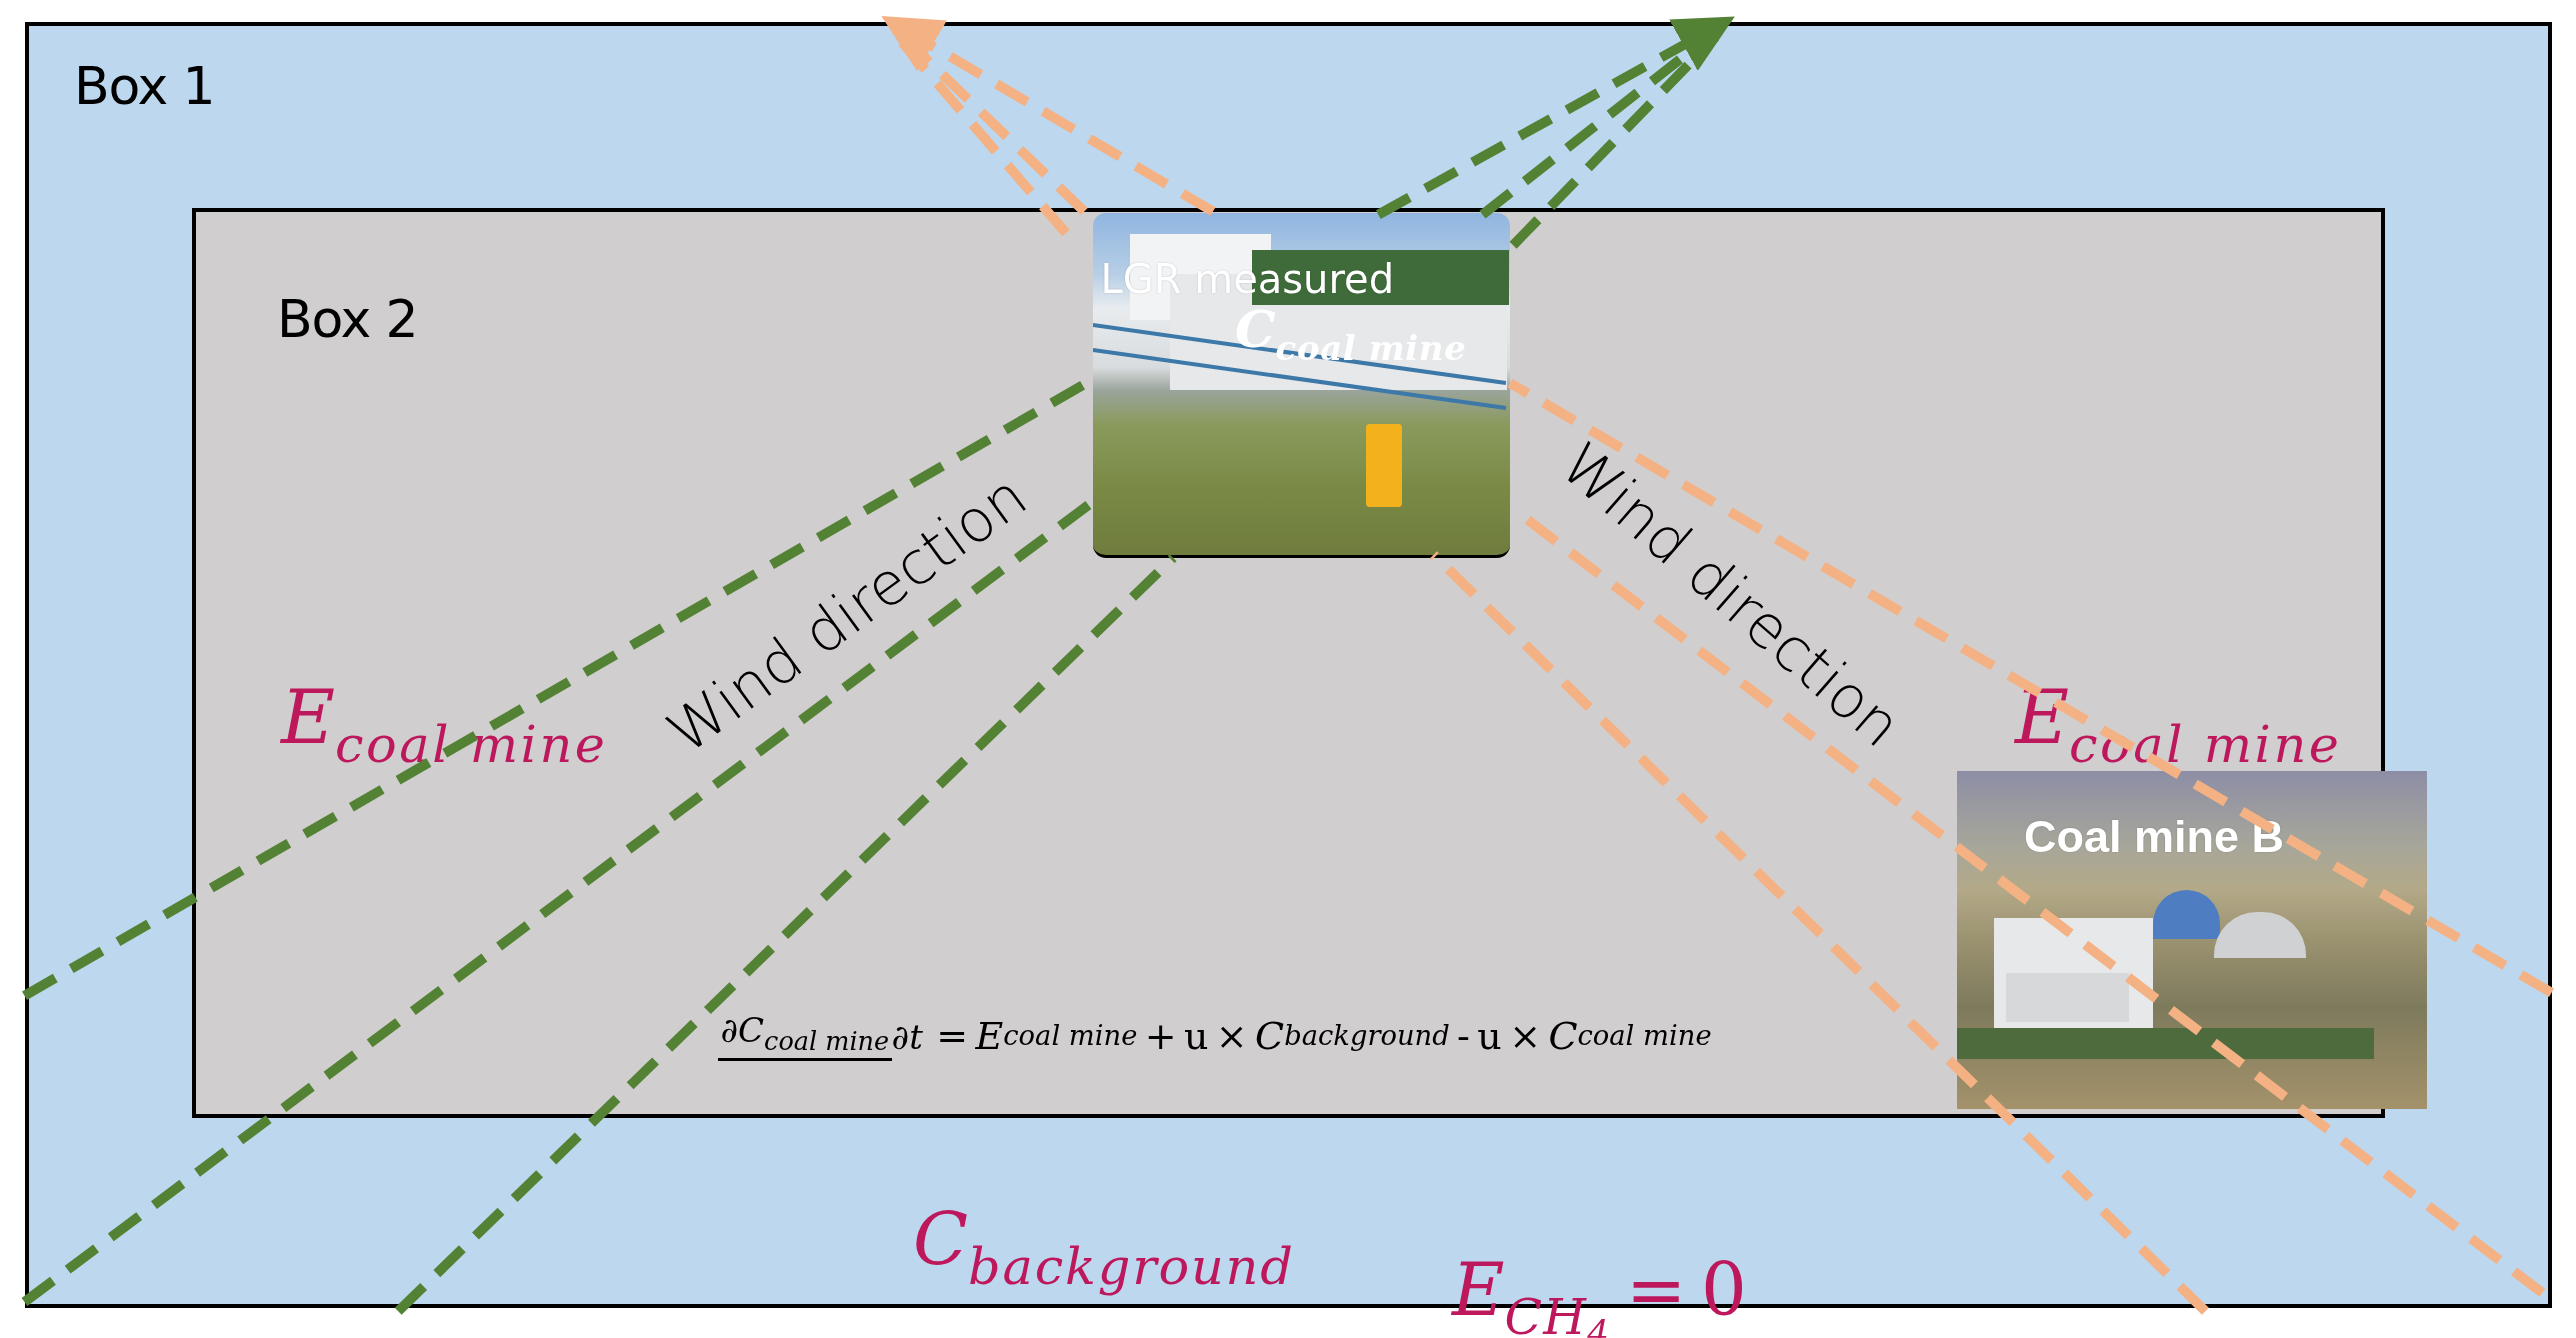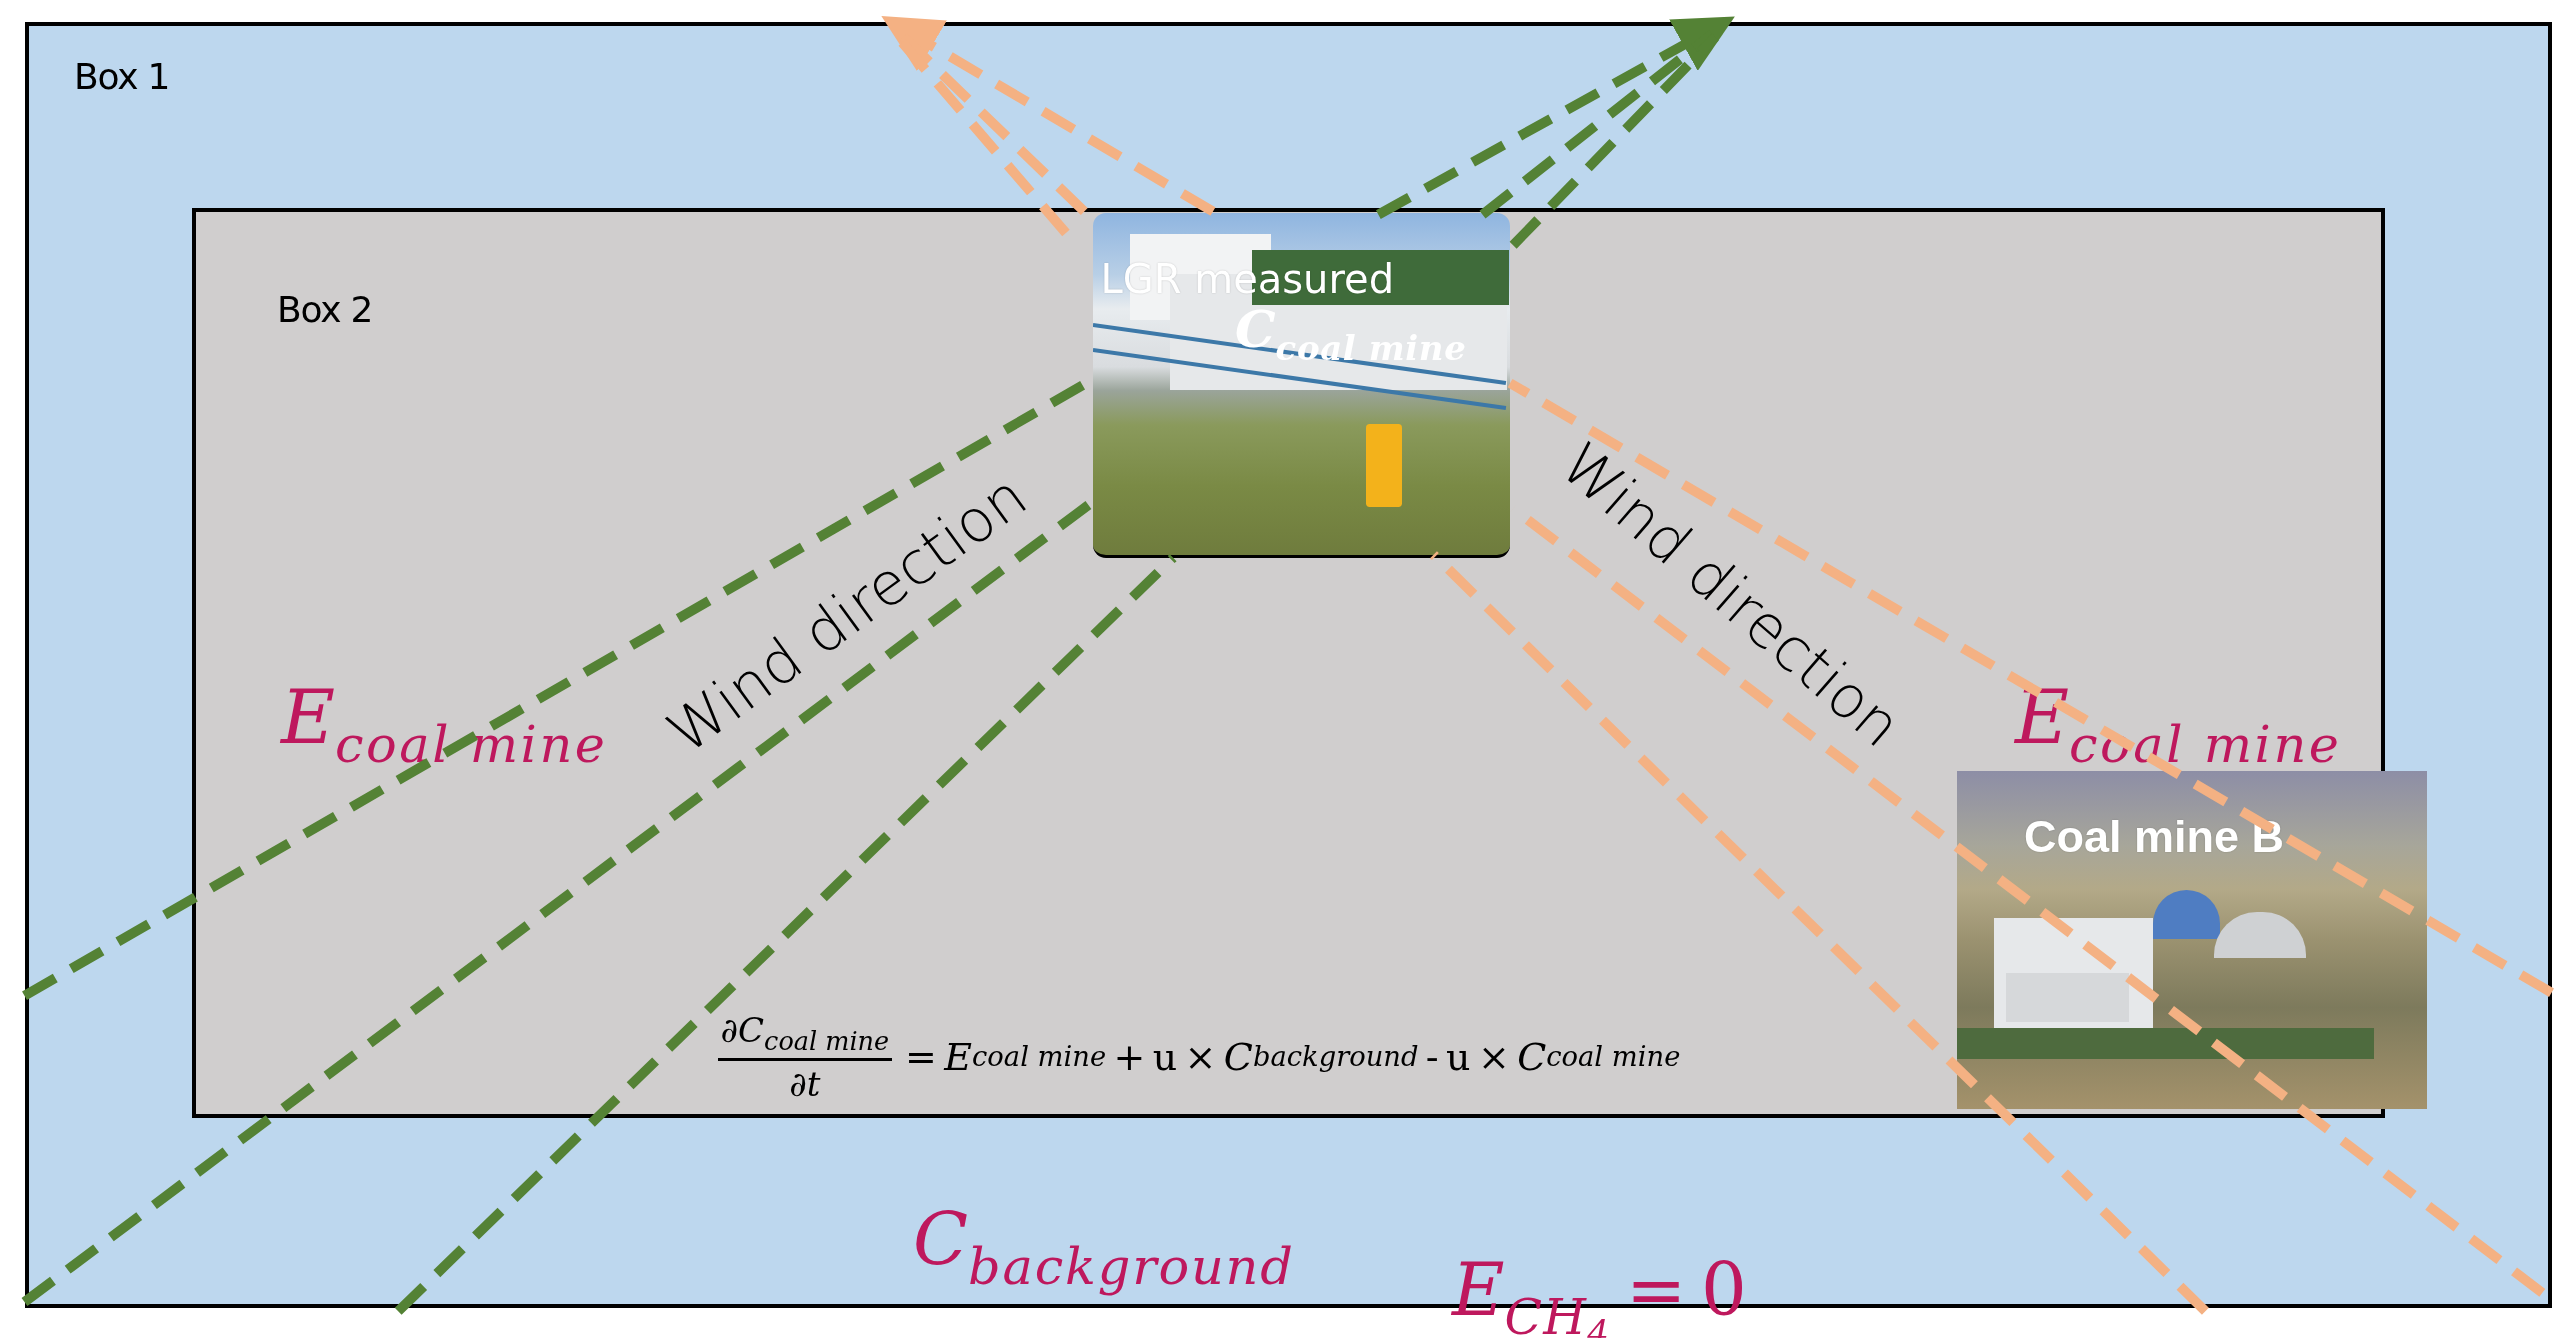--- a/index.html
+++ b/index.html
@@ -1,28 +1,28 @@
 <!DOCTYPE html>
 <html style="font-size:9.8px"><head>
 <meta charset="utf-8">
 <style>
   html, body { margin:0; padding:0; background:#ffffff; }
   body { width:2576px; height:1339px; position:relative; overflow:hidden; font-family:"DejaVu Sans", sans-serif; }
   #stage { position:absolute; left:0; top:0; width:2576px; height:1339px; }
   .box1 { position:absolute; left:24.5px; top:22px; width:2527px; height:1286px; background:#bdd7ee; border:4.9px solid #000; box-sizing:border-box; }
   .box2 { position:absolute; left:192px; top:208px; width:2193px; height:910px; background:#d0cece; border:4.9px solid #000; box-sizing:border-box; }
-  .label-box { position:absolute; font-family:"DejaVu Sans", sans-serif; font-size:36px; color:#000; font-weight:normal; letter-spacing:-1.2px; }
+  .label-box { position:absolute; font-family:"DejaVu Sans", sans-serif; font-size:52px; color:#000; font-weight:normal; letter-spacing:-1.2px; }
   .photo { position:absolute; overflow:hidden; }
   .photo-caption { position:absolute; color:#fff; font-family:"Liberation Sans", sans-serif; font-weight:bold; font-size:45px; white-space:nowrap; text-shadow:0 0 1.8px rgba(0,0,0,0.2); }
   .math { position:absolute; font-family:"DejaVu Serif", serif; font-style:italic; color:#be185d; white-space:nowrap; }
   .math sub { font-size:0.78em; vertical-align:-0.38em; letter-spacing:2.5px; }
   .wind { position:absolute; font-family:"DejaVu Sans", sans-serif; font-size:59px; color:#000; white-space:nowrap; transform-origin:left bottom; font-weight:200; }
   svg#lines { position:absolute; left:0; top:0; }
   .eq { position:absolute; font-family:"DejaVu Serif", serif; font-style:italic; font-size:38px; color:#000; white-space:nowrap; display:flex; align-items:center; }
-  .frac { display:inline-flex; flex-direction:column; align-items:center; margin-right:6.1px; }
+  .frac { display:inline-flex; flex-direction:row; align-items:center; margin-right:6.1px; }
   .frac .num { border-bottom:3.7px solid #000; padding:0 2.5px 2.5px; font-size:34px; }
   .frac .num sub { font-size:0.75em; vertical-align:-0.3em; }
   .frac .den { font-size:34px; padding-top:2.5px; }
   .eq sub { font-size:0.72em; vertical-align:-0.4em; }
   .eq .op { font-style:normal; margin:0 7.4px; }
 </style>
 </head>
 <body>
 
 <div id="stage">

